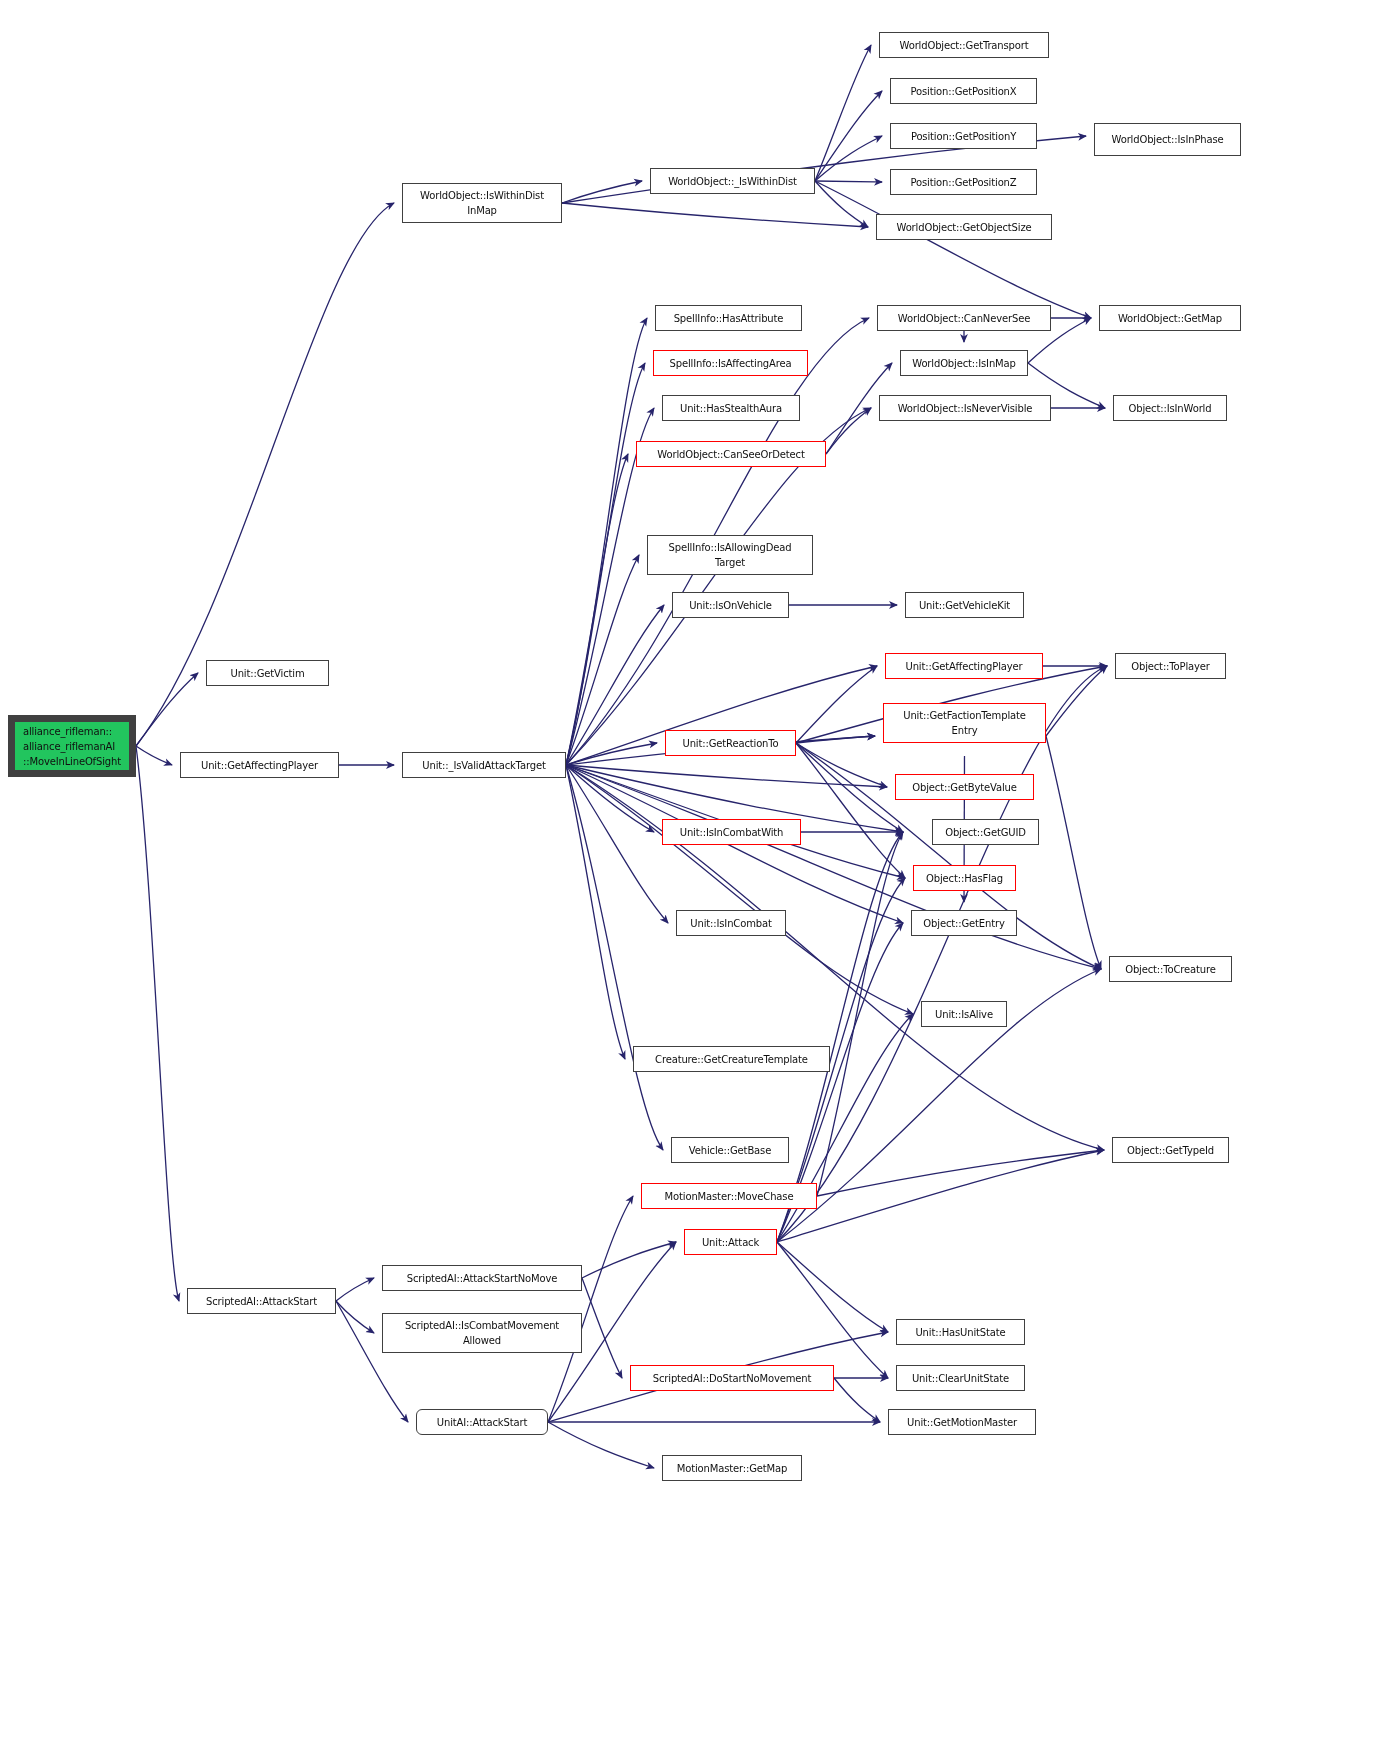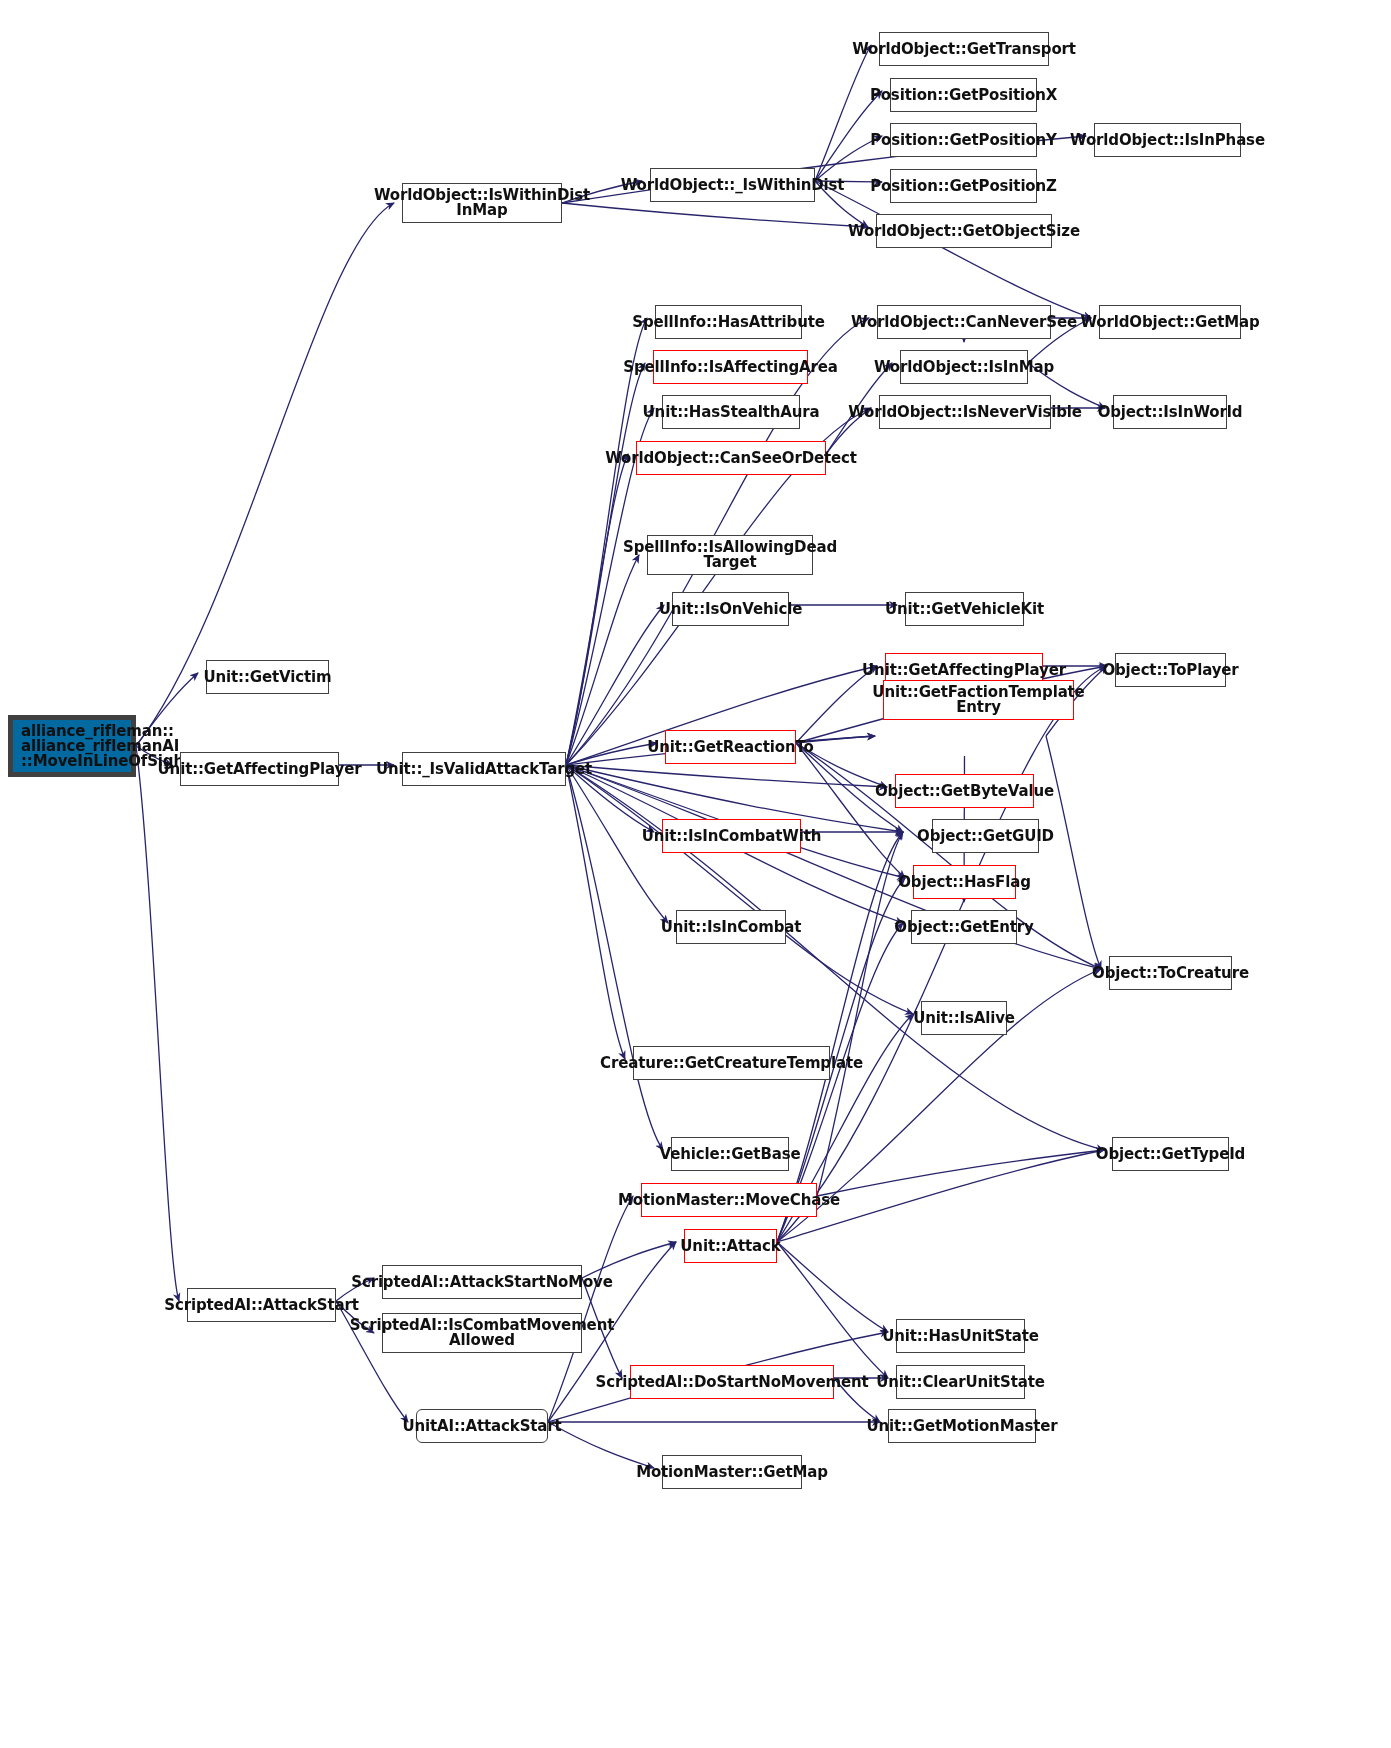--- a/index.html
+++ b/index.html
@@ -27,34 +27,33 @@
   .node {
     position: absolute;
     box-sizing: border-box;
     display: flex;
     align-items: center;
     justify-content: center;
     text-align: center;
     background: #ffffff;
     border: 1px solid #404040;
     color: #101010;
-    font-size: 15px;
+    font-size: 10px;
     line-height: 15px;
     letter-spacing: -0.15px;
     white-space: pre-line;
-    padding: 16px 4px;
+    padding: 8px 4px;
     cursor: pointer;
-    font-weight: bold;
   }
   .node.red {
     border: 1px solid #ff0000;
   }
   .node.root {
-    background: #0369a1;
-    border: 5px solid #404040;
+    background: #22c55e;
+    border: 7px solid #404040;
     justify-content: flex-start;
     text-align: left;
     padding-left: 8px;
   }
 </style>
 </head>
 <body>
 
 <div id="graph">
   <svg class="edges" viewBox="0 0 1391 1748">
@@ -179,21 +178,21 @@
       <div class="node" style="left: 879px; top: 32px; width: 170px; height: 26px;">WorldObject::GetTransport</div>
       <div class="node" style="left: 890px; top: 78px; width: 147px; height: 26px;">Position::GetPositionX</div>
       <div class="node" style="left: 890px; top: 123px; width: 147px; height: 26px;">Position::GetPositionY</div>
       <div class="node" style="left: 890px; top: 169px; width: 147px; height: 26px;">Position::GetPositionZ</div>
       <div class="node" style="left: 876px; top: 214px; width: 176px; height: 26px;">WorldObject::GetObjectSize</div>
       <div class="node" style="left: 877px; top: 305px; width: 174px; height: 26px;">WorldObject::CanNeverSee</div>
       <div class="node" style="left: 900px; top: 350px; width: 128px; height: 26px;">WorldObject::IsInMap</div>
       <div class="node" style="left: 879px; top: 395px; width: 172px; height: 26px;">WorldObject::IsNeverVisible</div>
       <div class="node" style="left: 905px; top: 592px; width: 119px; height: 26px;">Unit::GetVehicleKit</div>
       <div class="node red" style="left: 885px; top: 653px; width: 158px; height: 26px;">Unit::GetAffectingPlayer</div>
-      <div class="node red" style="left: 883px; top: 680px; width: 191px; height: 40px;">Unit::GetFactionTemplate
+      <div class="node red" style="left: 883px; top: 703px; width: 163px; height: 40px;">Unit::GetFactionTemplate
 Entry</div>
       <div class="node red" style="left: 895px; top: 774px; width: 139px; height: 26px;">Object::GetByteValue</div>
       <div class="node" style="left: 932px; top: 819px; width: 107px; height: 26px;">Object::GetGUID</div>
       <div class="node red" style="left: 913px; top: 865px; width: 103px; height: 26px;">Object::HasFlag</div>
       <div class="node" style="left: 911px; top: 910px; width: 106px; height: 26px;">Object::GetEntry</div>
       <div class="node" style="left: 921px; top: 1001px; width: 86px; height: 26px;">Unit::IsAlive</div>
       <div class="node" style="left: 896px; top: 1319px; width: 129px; height: 26px;">Unit::HasUnitState</div>
       <div class="node" style="left: 896px; top: 1365px; width: 129px; height: 26px;">Unit::ClearUnitState</div>
       <div class="node" style="left: 888px; top: 1409px; width: 148px; height: 26px;">Unit::GetMotionMaster</div>
       <div class="node" style="left: 1094px; top: 123px; width: 147px; height: 33px;">WorldObject::IsInPhase</div>

